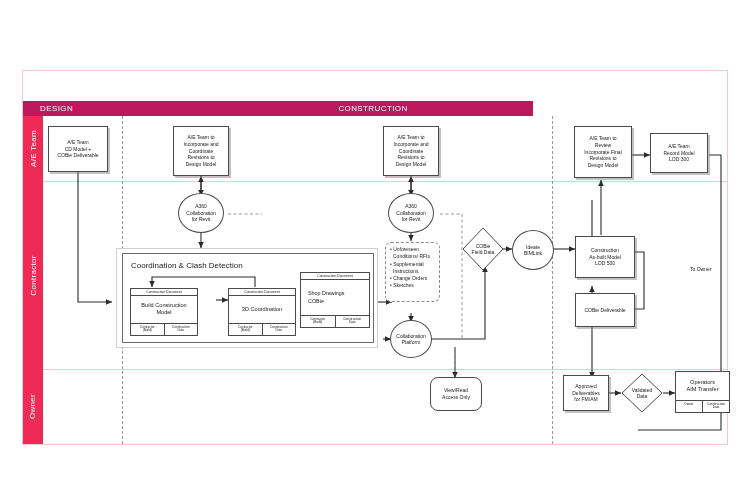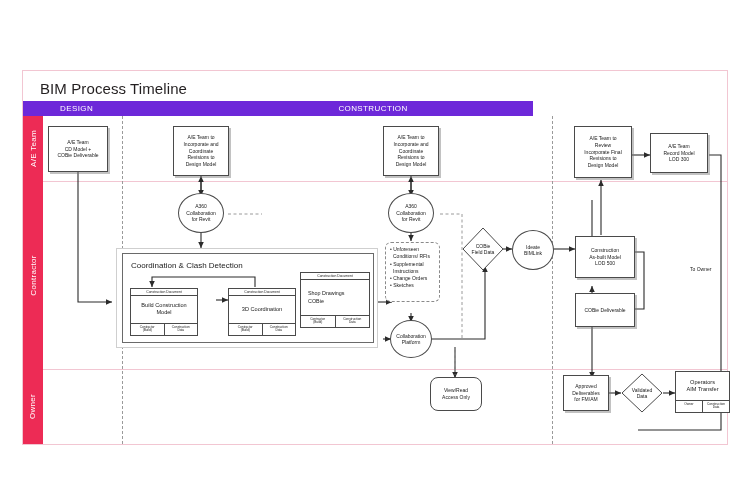--- a/index.html
+++ b/index.html
@@ -7,24 +7,24 @@
   #root{position:relative;width:750px;height:500px;background:#fff;}
 
   .frame{position:absolute;left:22px;top:70px;width:706px;height:375px;
          border:1px solid #f2c6d2;background:#fff;box-sizing:border-box;}
 
   .title{position:absolute;left:40px;top:80px;font-size:15px;color:#231f20;
          letter-spacing:.1px;font-family:"Liberation Sans",sans-serif;}
 
   
   .phases{position:absolute;left:23px;top:101px;width:704px;height:15px;display:flex;}
-  .phase{background:#6d28d9;color:#fff;font-size:8px;letter-spacing:.4px;
+  .phase{background:#be185d;color:#fff;font-size:8px;letter-spacing:.4px;
          display:flex;align-items:center;box-sizing:border-box;}
   .ph-design-lbl{position:absolute;left:40px;top:101px;height:15px;display:flex;align-items:center;
-         color:#fff;font-size:8px;letter-spacing:.4px;z-index:4;margin-left:20px;}
+         color:#fff;font-size:8px;letter-spacing:.4px;z-index:4;}
   .p1{width:190px;}
   .p2{width:320px;justify-content:center;}
   .p3{width:194px;justify-content:center;}
 
   
   .lanecol{position:absolute;left:23px;top:116px;width:20px;height:328px;}
   .lanelbl{position:absolute;left:0;width:20px;background:#ed2b55;color:#fff;
            display:flex;align-items:center;justify-content:center;}
   .lanelbl span{transform:rotate(-90deg);white-space:nowrap;font-size:8px;letter-spacing:.3px;}
   .lane-ae{top:0;height:65px;}
@@ -75,21 +75,20 @@
 
   svg.wires{position:absolute;left:0;top:0;width:750px;height:500px;pointer-events:none;}
 </style>
 </head>
 <body>
 
 <div id="root">
 
   <div class="frame"></div>
 
-  <div class="title">BIM Process Timeline</div>
 
   <div class="phases">
     <div class="phase p1"></div>
     <div class="phase p2">CONSTRUCTION</div>
   </div>
   <div class="ph-design-lbl">DESIGN</div>
 
   <div class="lanecol">
     <div class="lanelbl lane-ae">
         <span>A/E Team</span>

